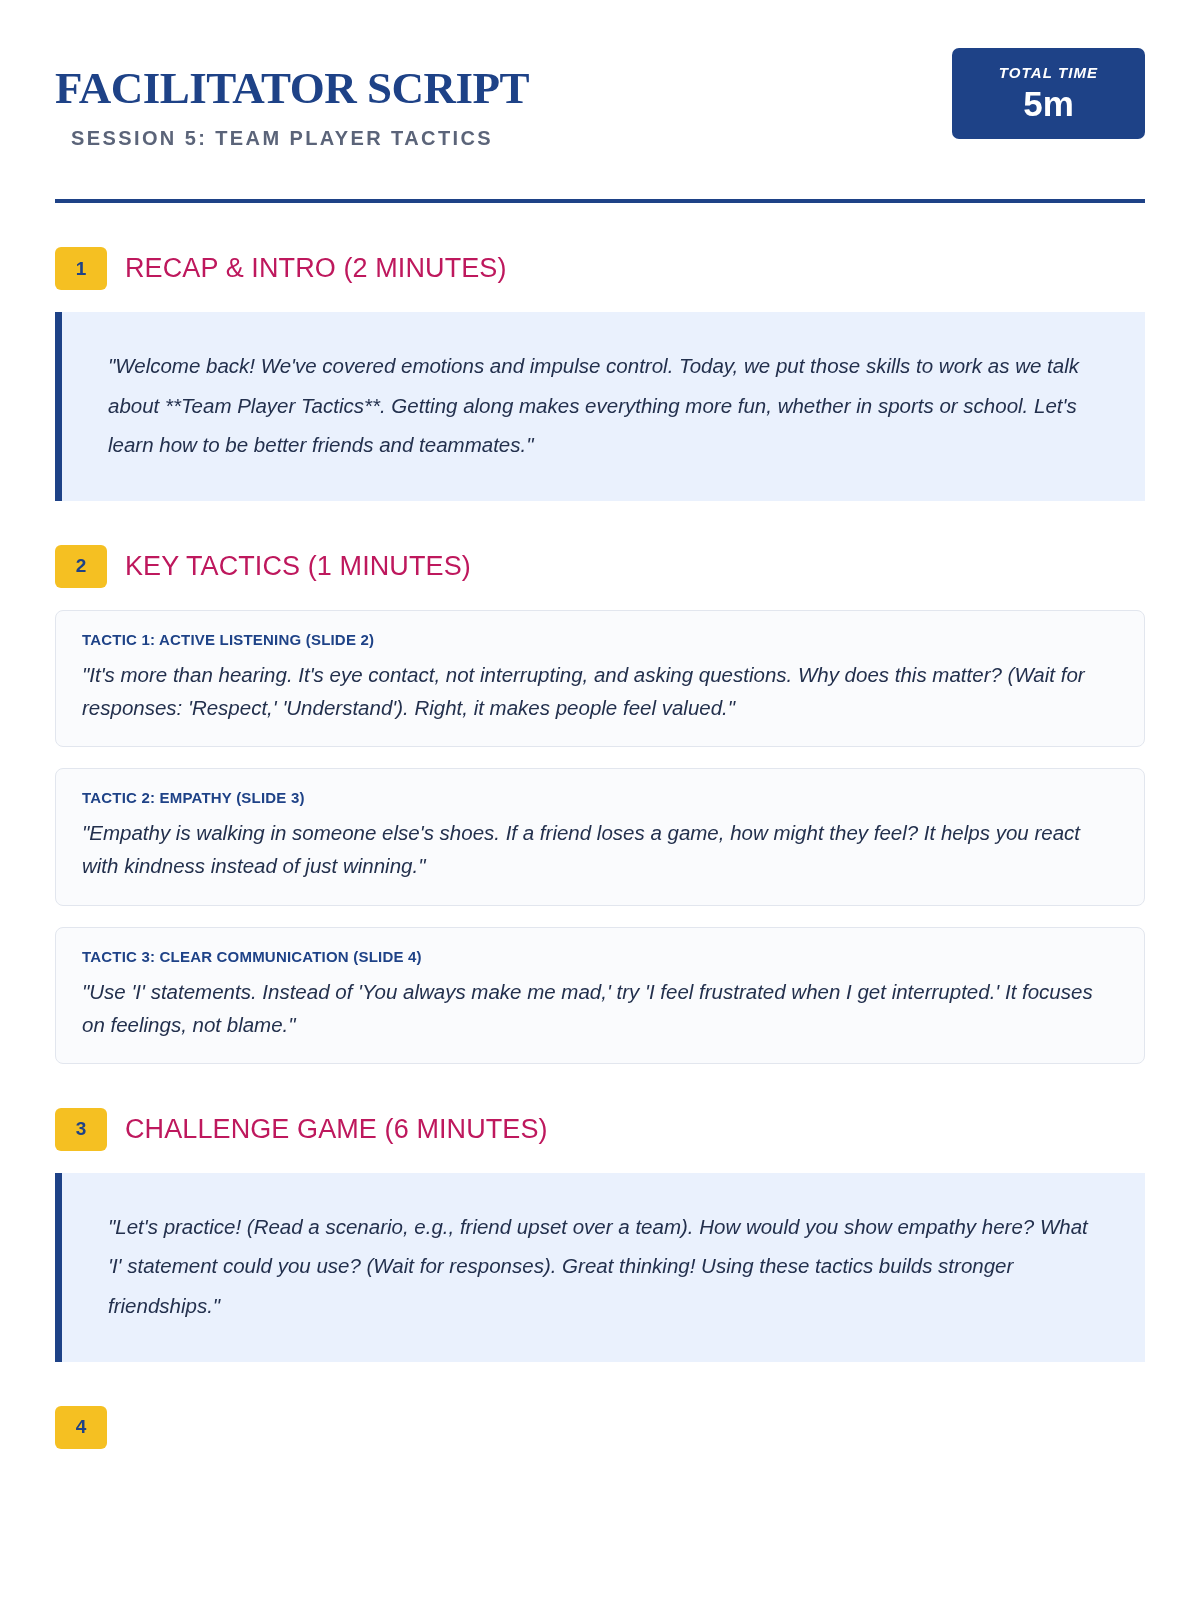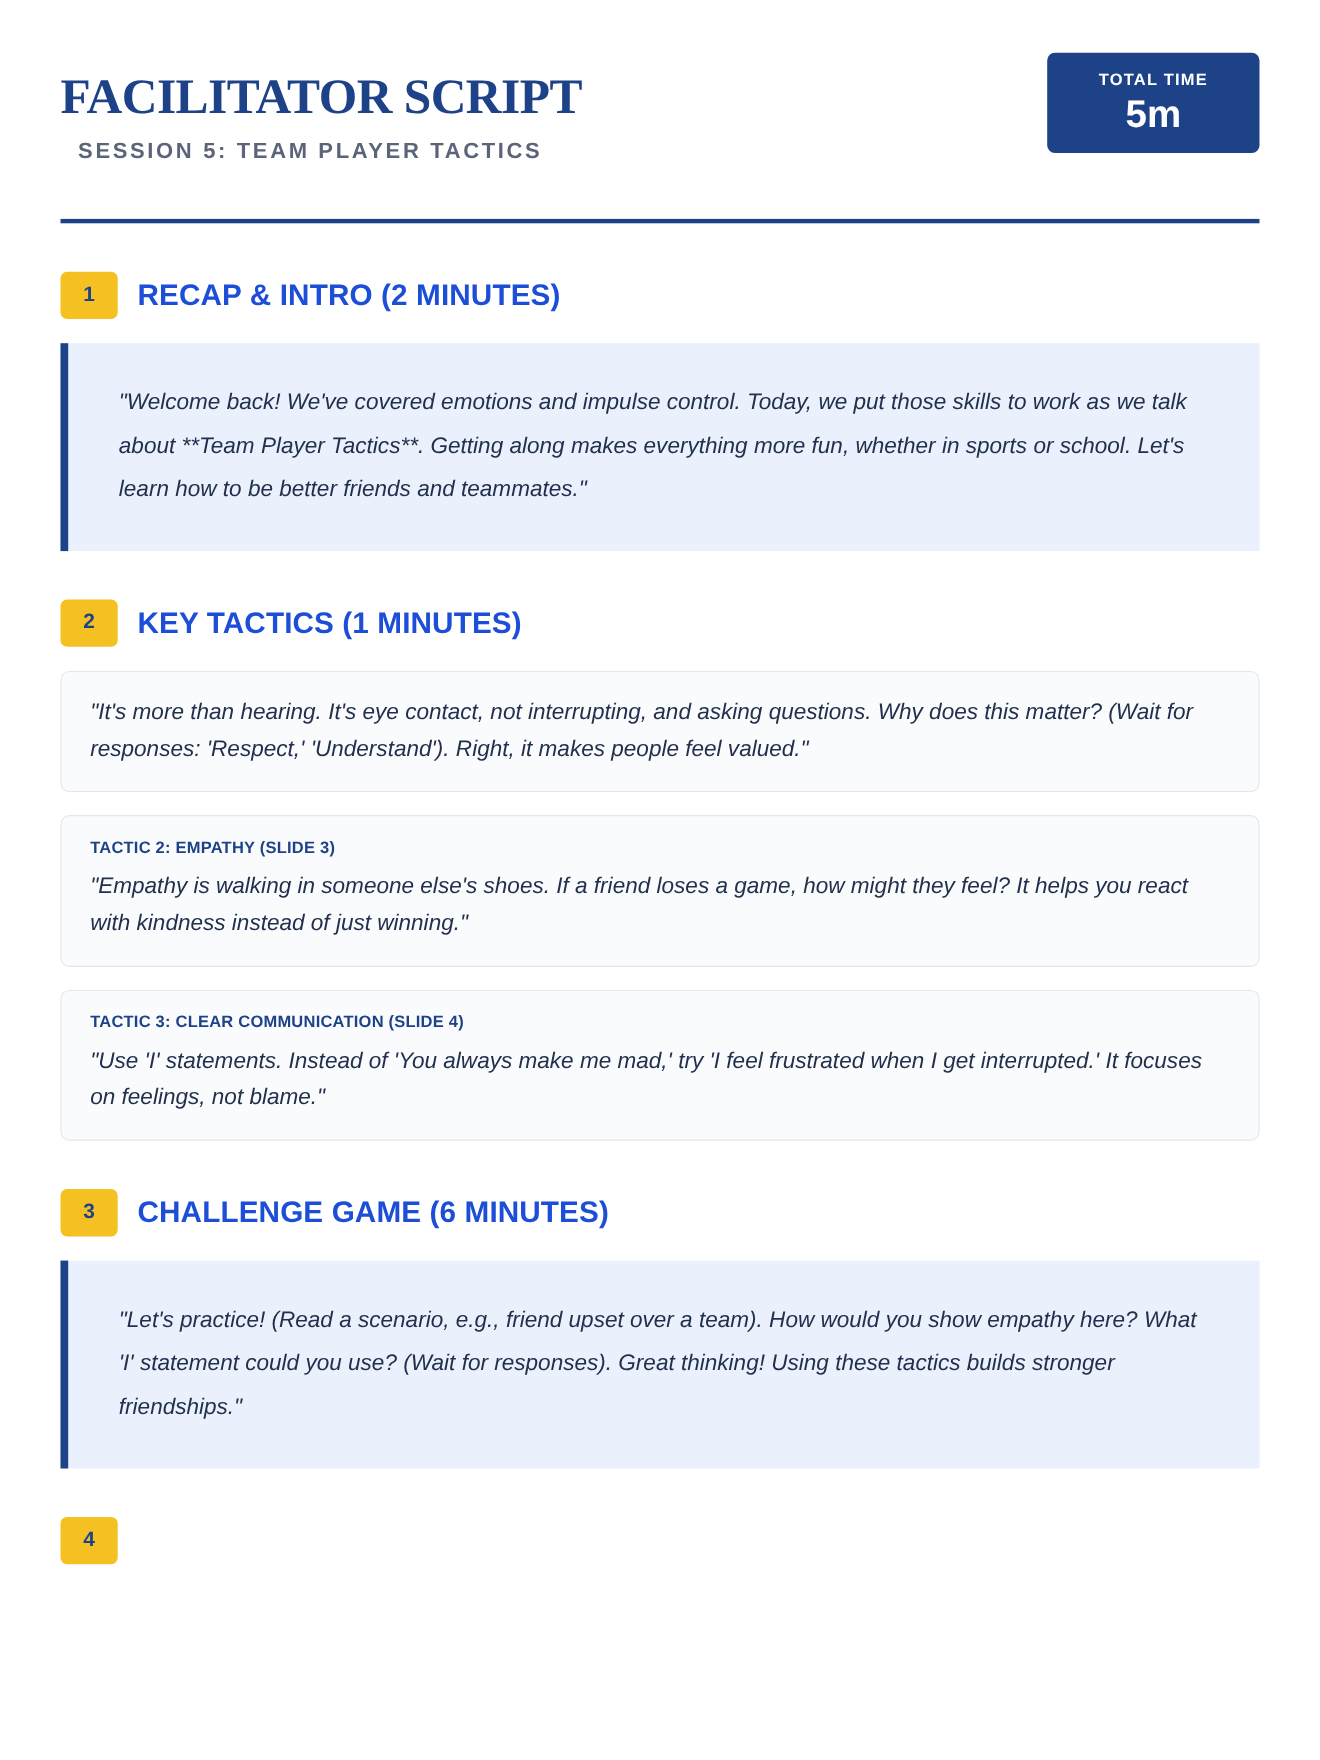--- a/index.html
+++ b/index.html
@@ -51,20 +51,21 @@
     border-radius: 7px;
     width: 193px;
     padding: 16px 10px 18px 10px;
     text-align: center;
   }
   .time-label {
     font-size: 15px;
     font-weight: bold;
     letter-spacing: 1.1px;
     margin-bottom: 5px;
+    font-style: italic;
   }
   .time-value {
     font-size: 35px;
     font-weight: bold;
     line-height: 1;
   }
   .header-rule {
     border-bottom: 4px solid #1e4287;
     margin-top: 33px;
   }
@@ -84,22 +85,22 @@
     font-size: 19px;
     width: 52px;
     height: 43px;
     border-radius: 6px;
     display: flex;
     align-items: center;
     justify-content: center;
   }
   .section-title {
     font-size: 27px;
-    font-weight: bold;
-    color: #1d4ed8;
+    font-weight: normal;
+    color: #be185d;
     letter-spacing: 0.1px;
   }
 
   
   .quote {
     background: #eaf1fd;
     border-left: 7px solid #1e4287;
     padding: 34px 46px 36px 46px;
   }
   .quote p {
@@ -161,20 +162,21 @@
     </div>
   </div>
 
   <div class="section">
     <div class="section-head">
       <div class="badge">2</div>
       <div class="section-title">KEY TACTICS (1 MINUTES)</div>
     </div>
     <div class="cards">
       <div class="card">
+        <div class="card-title">TACTIC 1: ACTIVE LISTENING (SLIDE 2)</div>
         <p class="card-body">"It's more than hearing. It's eye contact, not interrupting, and asking questions. Why does this matter? (Wait for responses: 'Respect,' 'Understand'). Right, it makes people feel valued."</p>
       </div>
       <div class="card">
         <div class="card-title">TACTIC 2: EMPATHY (SLIDE 3)</div>
         <p class="card-body">"Empathy is walking in someone else's shoes. If a friend loses a game, how might they feel? It helps you react with kindness instead of just winning."</p>
       </div>
       <div class="card">
         <div class="card-title">TACTIC 3: CLEAR COMMUNICATION (SLIDE 4)</div>
         <p class="card-body">"Use 'I' statements. Instead of 'You always make me mad,' try 'I feel frustrated when I get interrupted.' It focuses on feelings, not blame."</p>
       </div>

